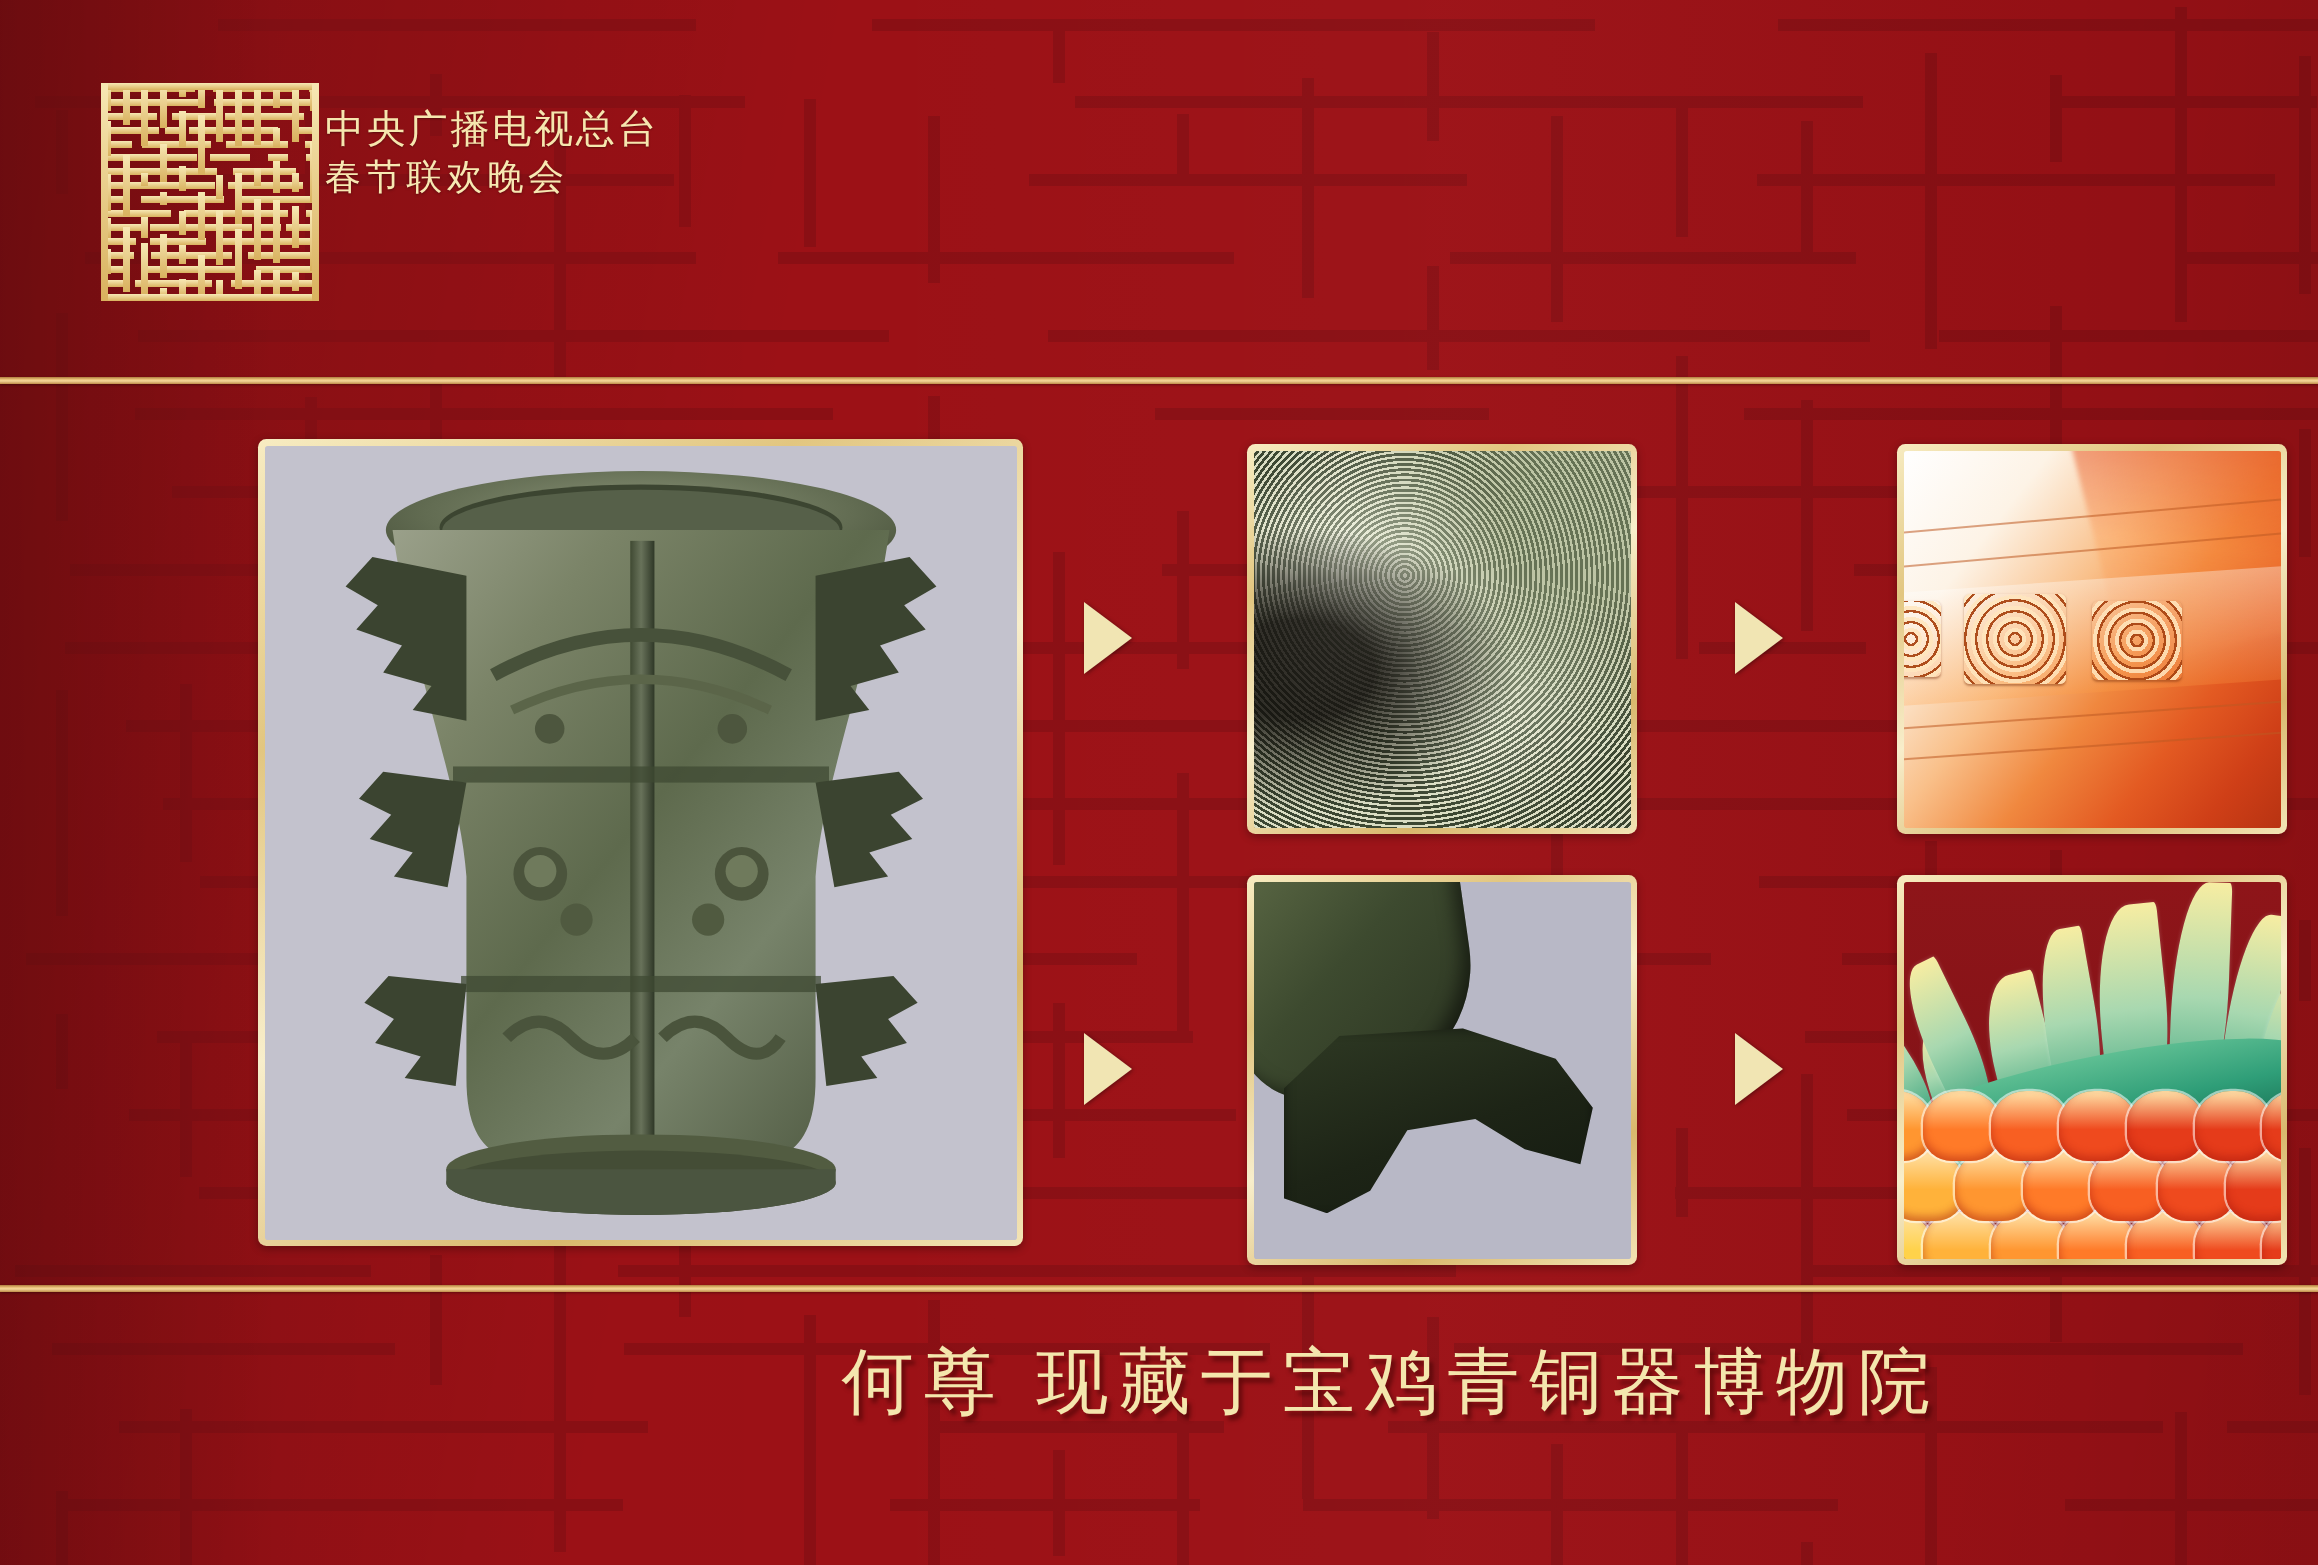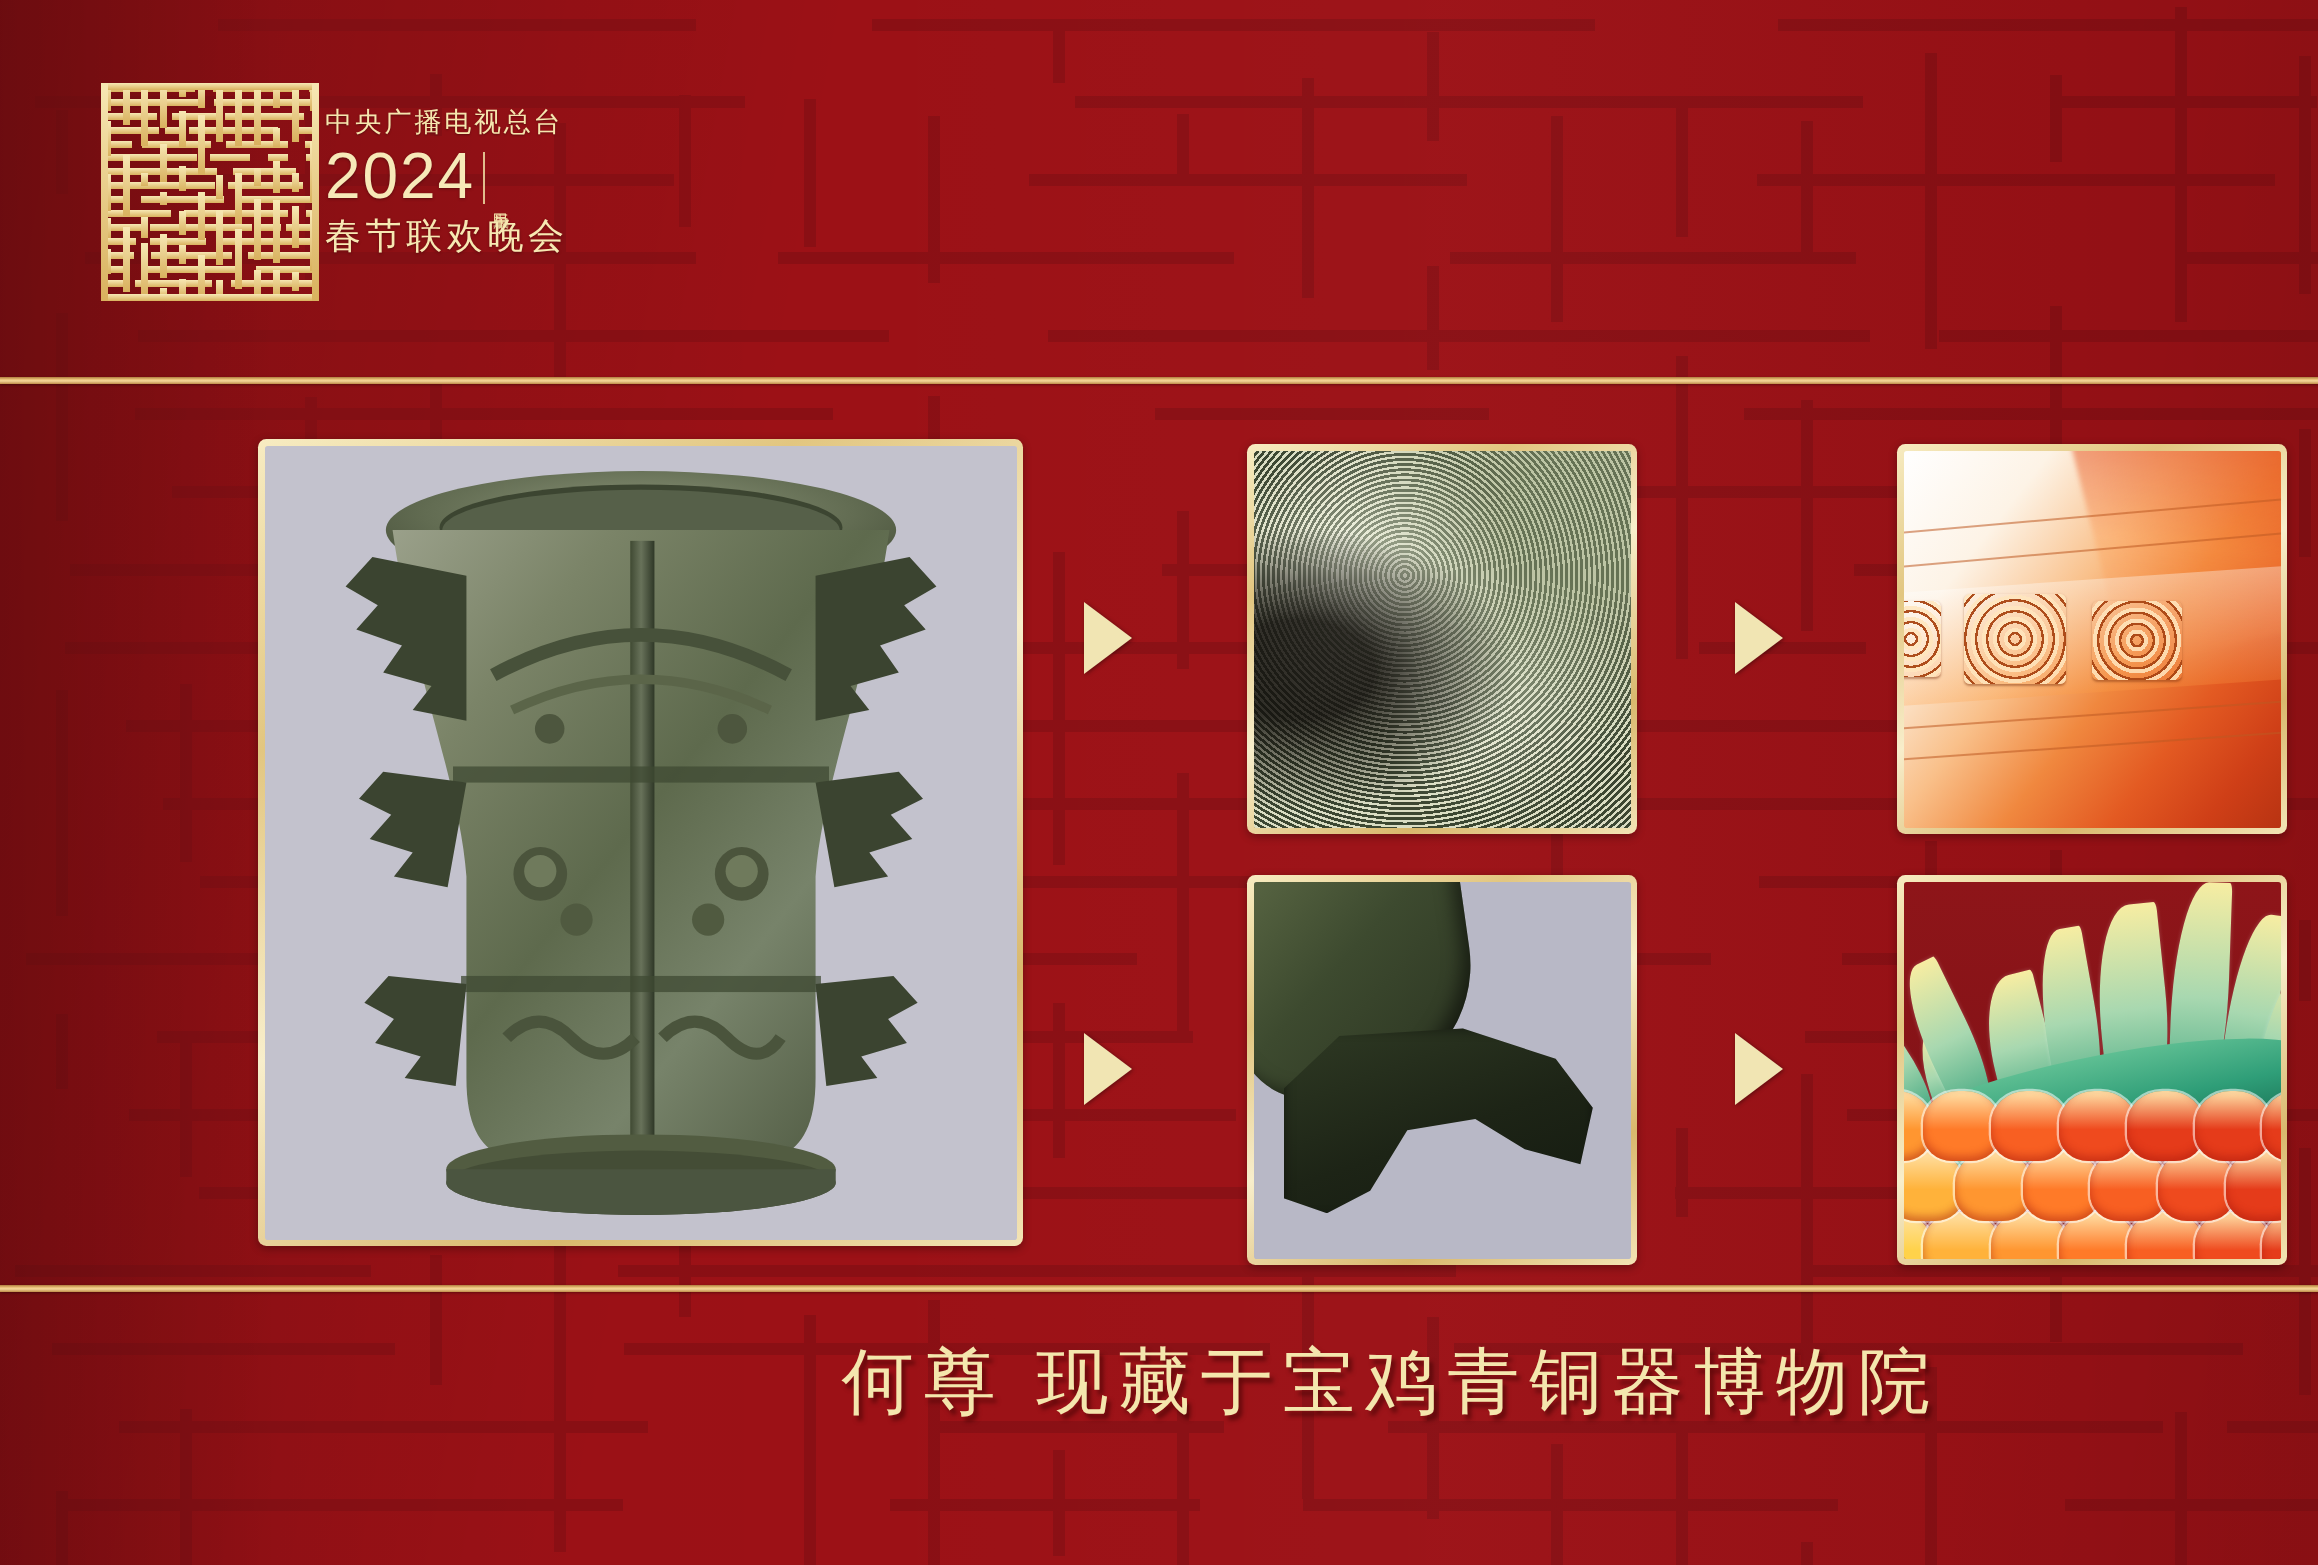--- a/index.html
+++ b/index.html
@@ -39,21 +39,21 @@
 
   
   .header { position:absolute; left:0; top:0; width:2782px; height:379px; }
 
   .gala-logo { position:absolute; left:101px; top:83px; width:218px; height:218px; }
   .gala-logo .seal { position:absolute; inset:0; }
   .seal-bar { position:absolute; background:linear-gradient(180deg,#f7e8b4,#d9b15e); }
 
   .gala-text { position:absolute; left:325px; top:109px; width:260px; height:195px; }
   .gala-org {
-    font-size:27px; letter-spacing:2.8px; line-height:1;
+    font-size:39px; letter-spacing:2.8px; line-height:1;
     color:#f6e6ae; white-space:nowrap;
     text-shadow:0 0.9px 1.9px rgba(0,0,0,.35);
   }
   .gala-year-row { display:flex; align-items:flex-end; margin-top:10.2px; }
   .gala-year {
     font-size:64px; line-height:.95; letter-spacing:1.9px;
     color:#f7e9b8; font-weight:300;
     text-shadow:0 1.4px 2.8px rgba(0,0,0,.35);
   }
   .gala-ganzhi-sep {
@@ -489,25 +489,20 @@
           <i class="seal-bar" style="left:209px;top:128px;width:7.4px;height:60px;"></i>
           <i class="seal-bar" style="left:0;top:0;width:218px;height:7.4px"></i>
           <i class="seal-bar" style="left:0;top:211px;width:218px;height:7.4px"></i>
           <i class="seal-bar" style="left:0;top:0;width:7.4px;height:218px"></i>
           <i class="seal-bar" style="left:211px;top:0;width:7.4px;height:218px"></i>
         </div>
     </div>
 
     <div class="gala-text">
       <div class="gala-org">中央广播电视总台</div>
-      <div class="gala-year-row">
-        <div class="gala-year">2024</div>
-        <div class="gala-ganzhi-sep"></div>
-        <div class="gala-ganzhi">甲辰年</div>
-      </div>
       <div class="gala-name">春节联欢晚会</div>
     </div>
 
   </div>
 
   <div class="rule rule-top"></div>
   <div class="rule rule-bottom"></div>
 
   <div class="content">
 

